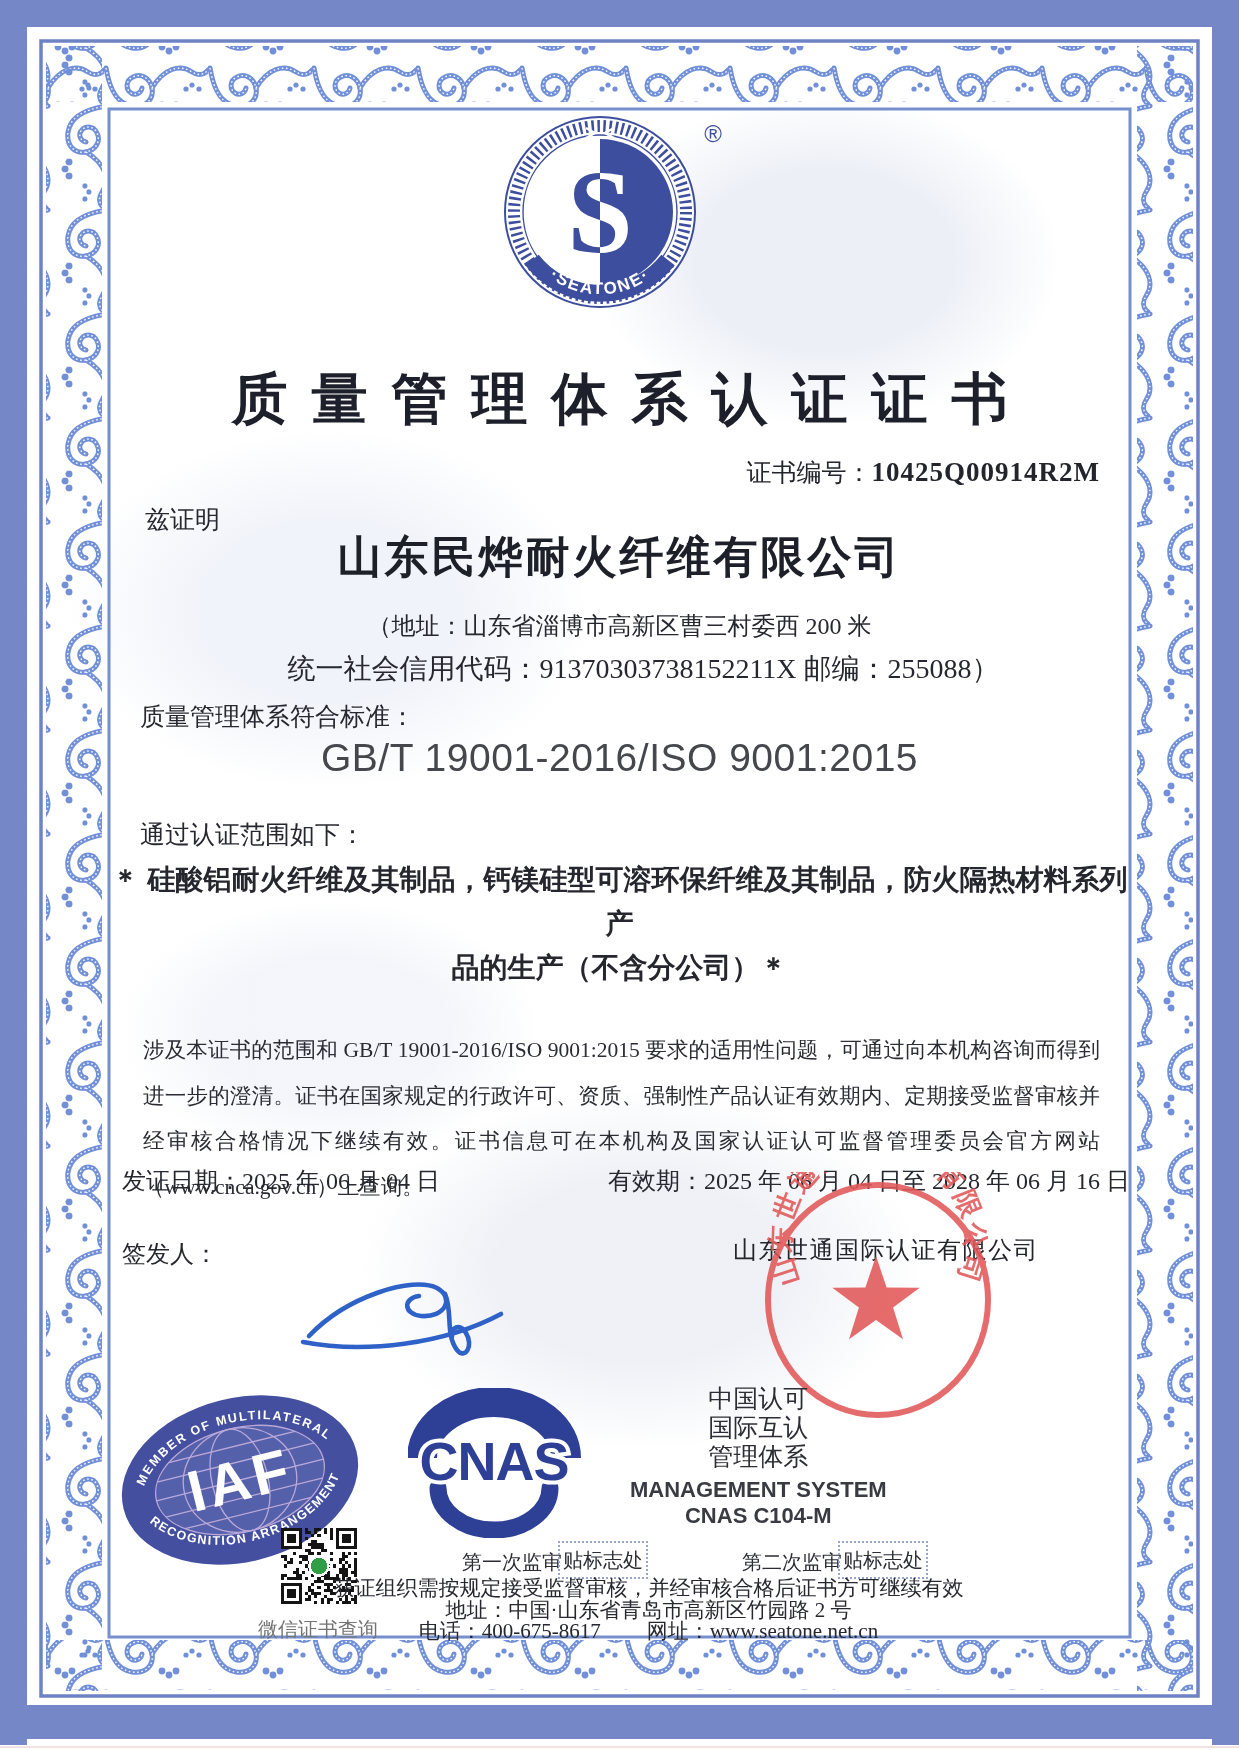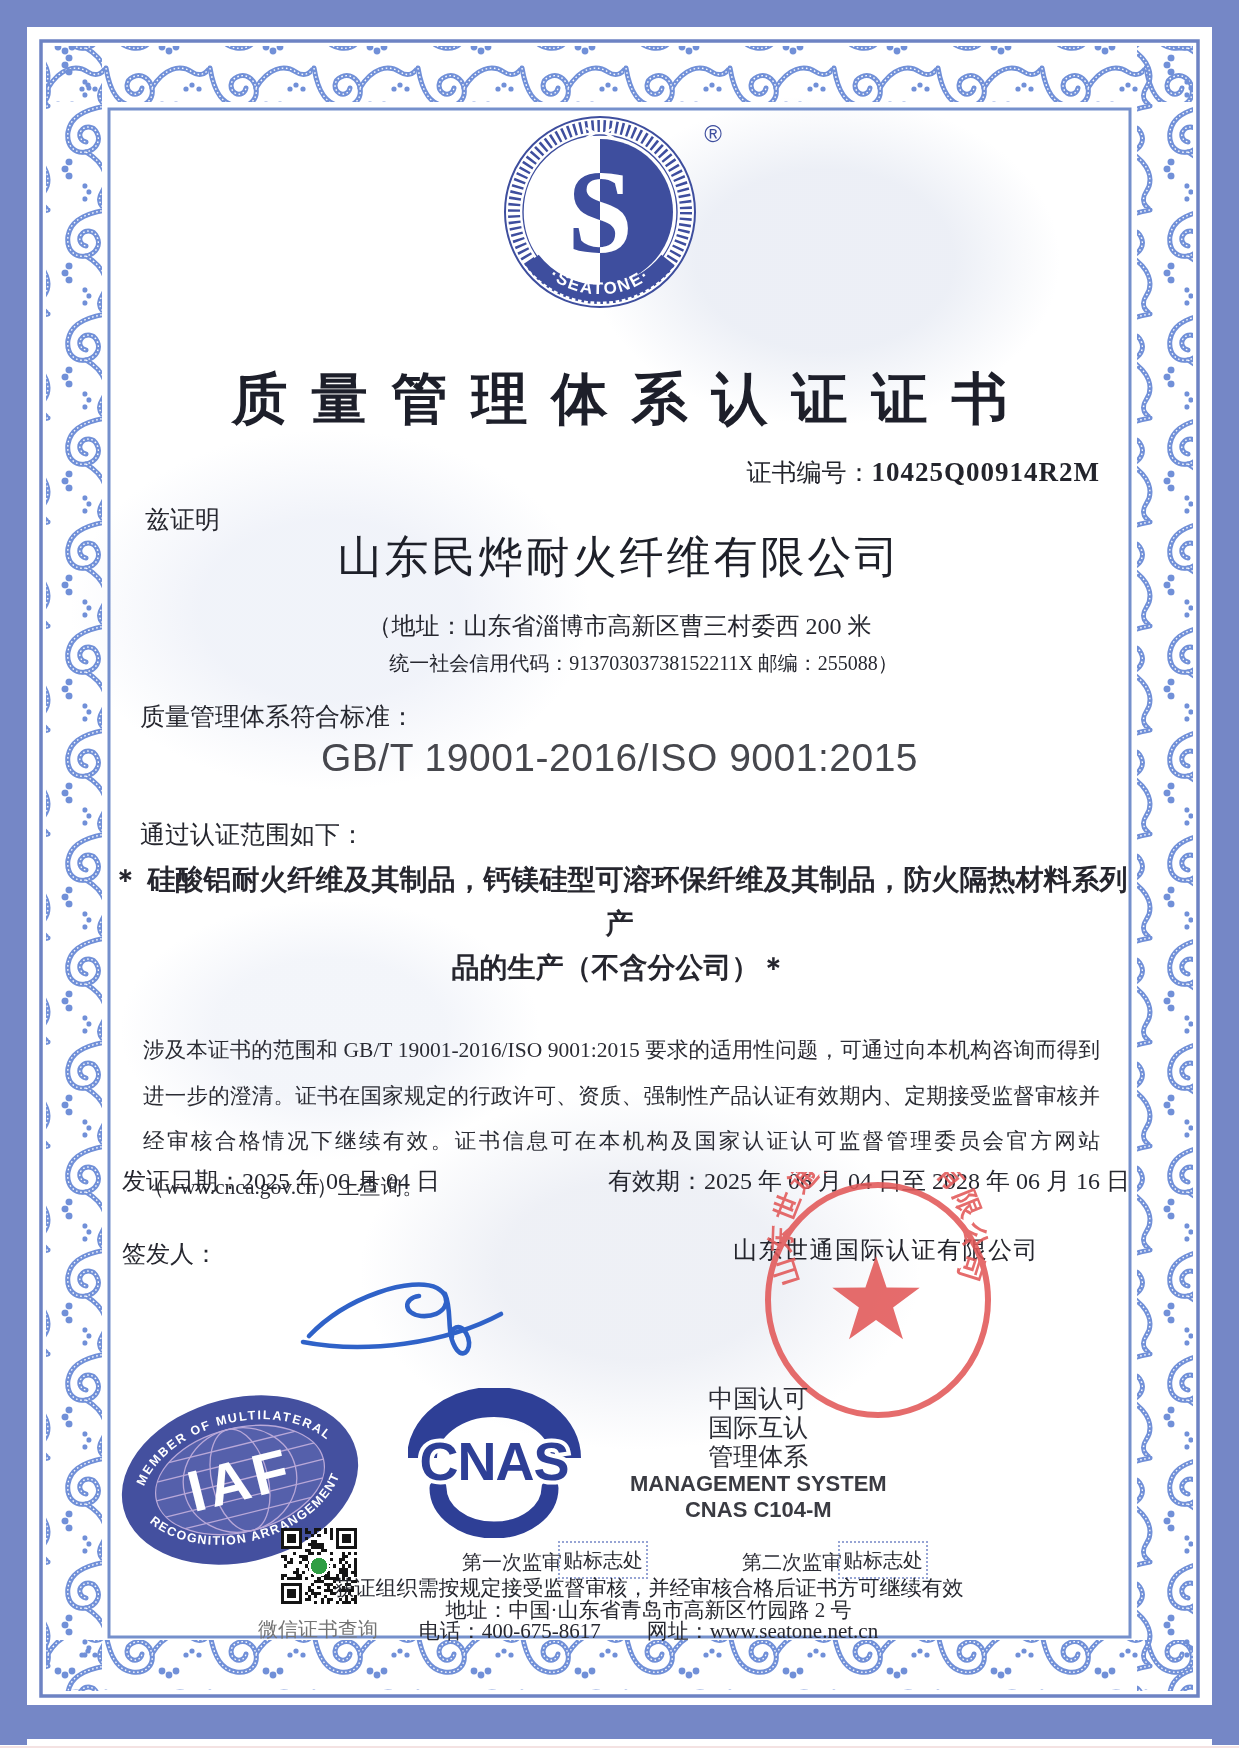--- a/index.html
+++ b/index.html
@@ -17,35 +17,35 @@
   .b3{left:360px;top:1090px;width:560px;height:360px;background:radial-gradient(closest-side,#e7eaf2 50%,rgba(255,255,255,0));opacity:.7;}
   .b4{left:120px;top:900px;width:420px;height:260px;background:radial-gradient(closest-side,#eef1f8 55%,rgba(255,255,255,0));opacity:.7;}
 
   .title{
     left:0;right:0;top:362px;text-align:center;font-size:56px;font-weight:700;
     letter-spacing:24px;padding-left:24px;color:#1d1f2a;
   }
   .certline{top:456px;right:139px;font-size:25px;color:#23242c;}
   .certline b{font-size:27px;letter-spacing:1px;}
   .certify{left:145px;top:503px;font-size:25px;}
-  .company{left:0;right:0;top:528px;text-align:center;font-size:44px;font-weight:400;letter-spacing:3px;color:#1e2029;}
+  .company{left:0;right:0;top:528px;text-align:center;font-size:44px;font-weight:700;letter-spacing:3px;color:#1e2029;}
   .addr1{left:0;right:0;top:610px;text-align:center;font-size:24px;}
-  .addr2{left:0;right:0;top:650px;text-align:center;font-size:20px;padding-left:48px;}
+  .addr2{left:0;right:0;top:650px;text-align:center;font-size:28px;padding-left:48px;}
   .stdlabel{left:140px;top:700px;font-size:25px;}
   .standard{left:0;right:0;top:736px;text-align:center;font-size:39px;color:#46474d;letter-spacing:.5px;}
   .scopelabel{left:140px;top:806px;font-size:25px;margin-top:12px;}
   .scope{left:100px;width:1039px;top:858px;text-align:center;font-size:28px;font-weight:700;line-height:1.58;color:#26262e;}
   .para{left:143px;width:957px;top:1028px;font-size:21.5px;line-height:2.12;text-align:justify;color:#2b2c34;}
   .issue{left:122px;top:1165px;font-size:24px;}
   .valid{left:608px;top:1165px;font-size:24px;}
   .signer{left:122px;top:1238px;font-size:24px;}
   .issuer{left:733px;top:1234px;font-size:24px;letter-spacing:1.5px;color:#23242c;}
   .cnastext{left:630px;top:1384px;font-size:25px;line-height:29px;color:#2c2d35;}
   .cnastext .en{font-family:"Liberation Sans","DejaVu Sans",sans-serif;font-weight:700;font-size:22px;line-height:26px;color:#3a3b42;}
-  .cnastext .en.first{}
+  .cnastext .en.first{margin-top:6px;}
   .qrcap{left:256px;top:1616px;width:124px;text-align:center;font-size:20px;font-family:"Liberation Sans","DejaVu Sans",sans-serif;color:#737373;}
   .audit{font-size:20px;color:#2b2c34;top:1549px;}
   .a1{left:462px;} .a2{left:742px;}
   .stickerbox{
     top:1541px;width:86px;height:34px;border:2px dotted #96a4d4;
     text-align:center;line-height:34px;font-size:20px;color:#2b2c34;
   }
   .s1{left:558px;} .s2{left:838px;}
   .note{left:58px;right:0;top:1574px;text-align:center;font-size:21px;}
   .faddr{left:58px;right:0;top:1596px;text-align:center;font-size:21px;}

